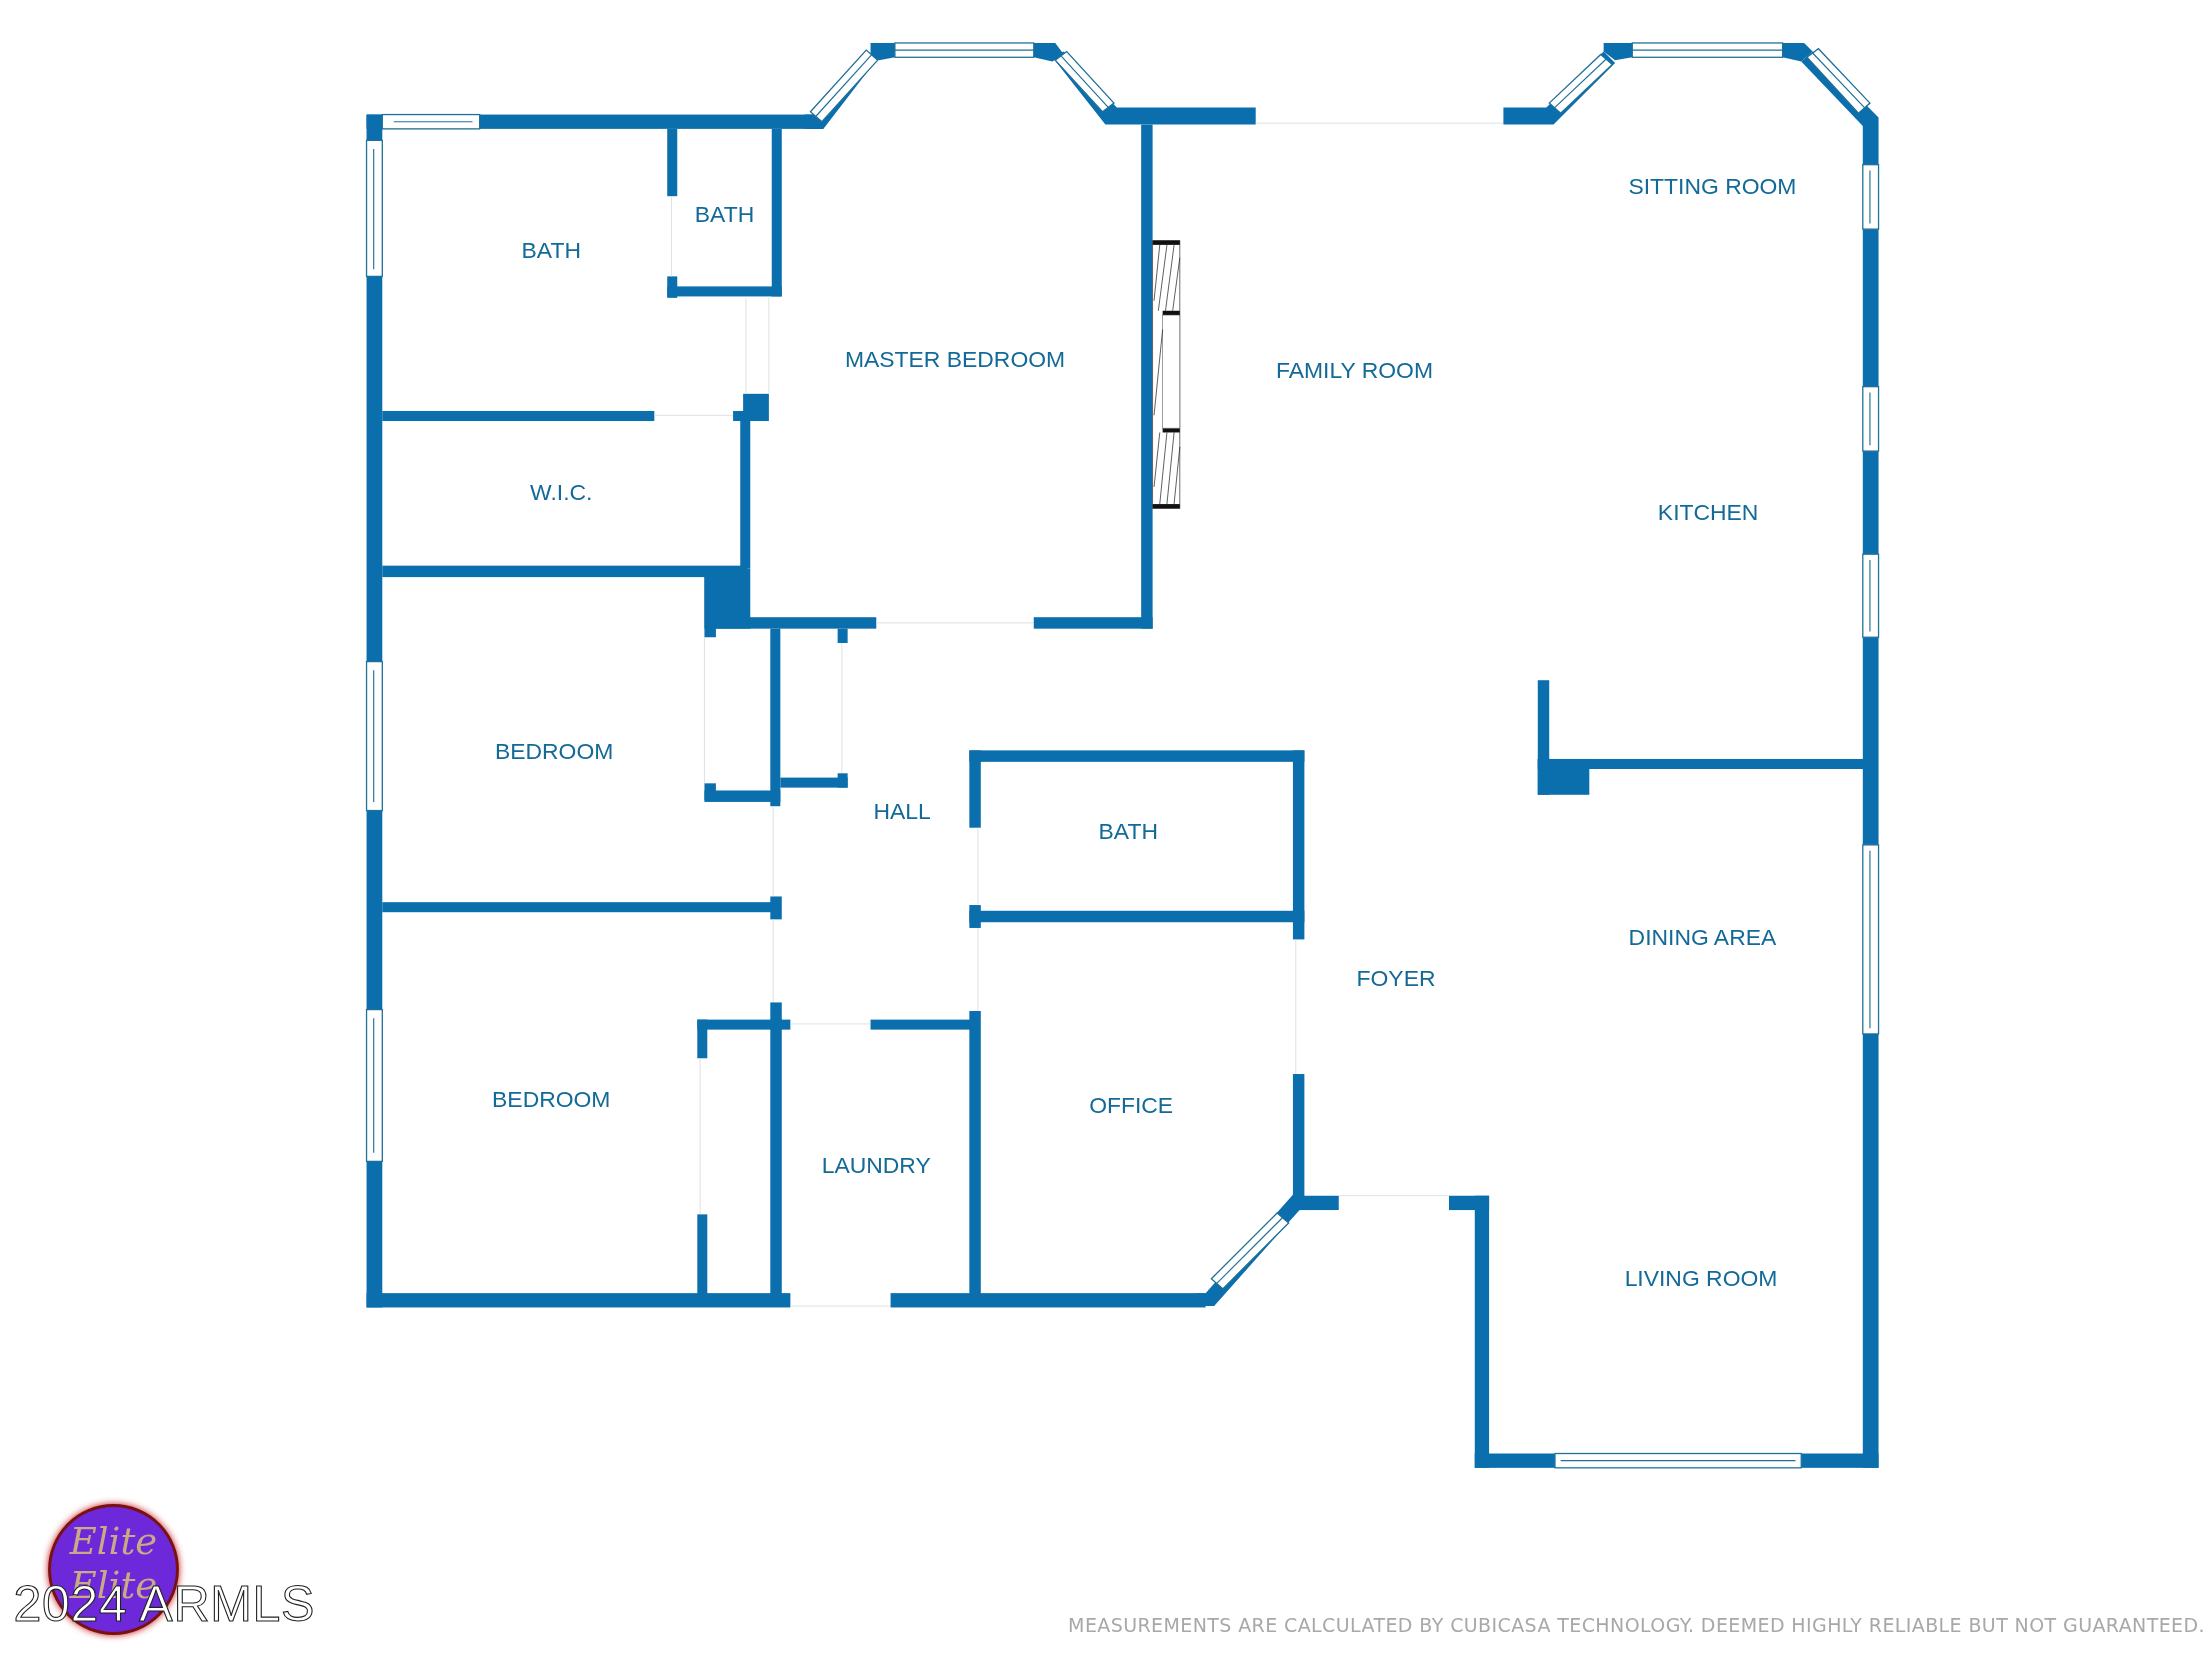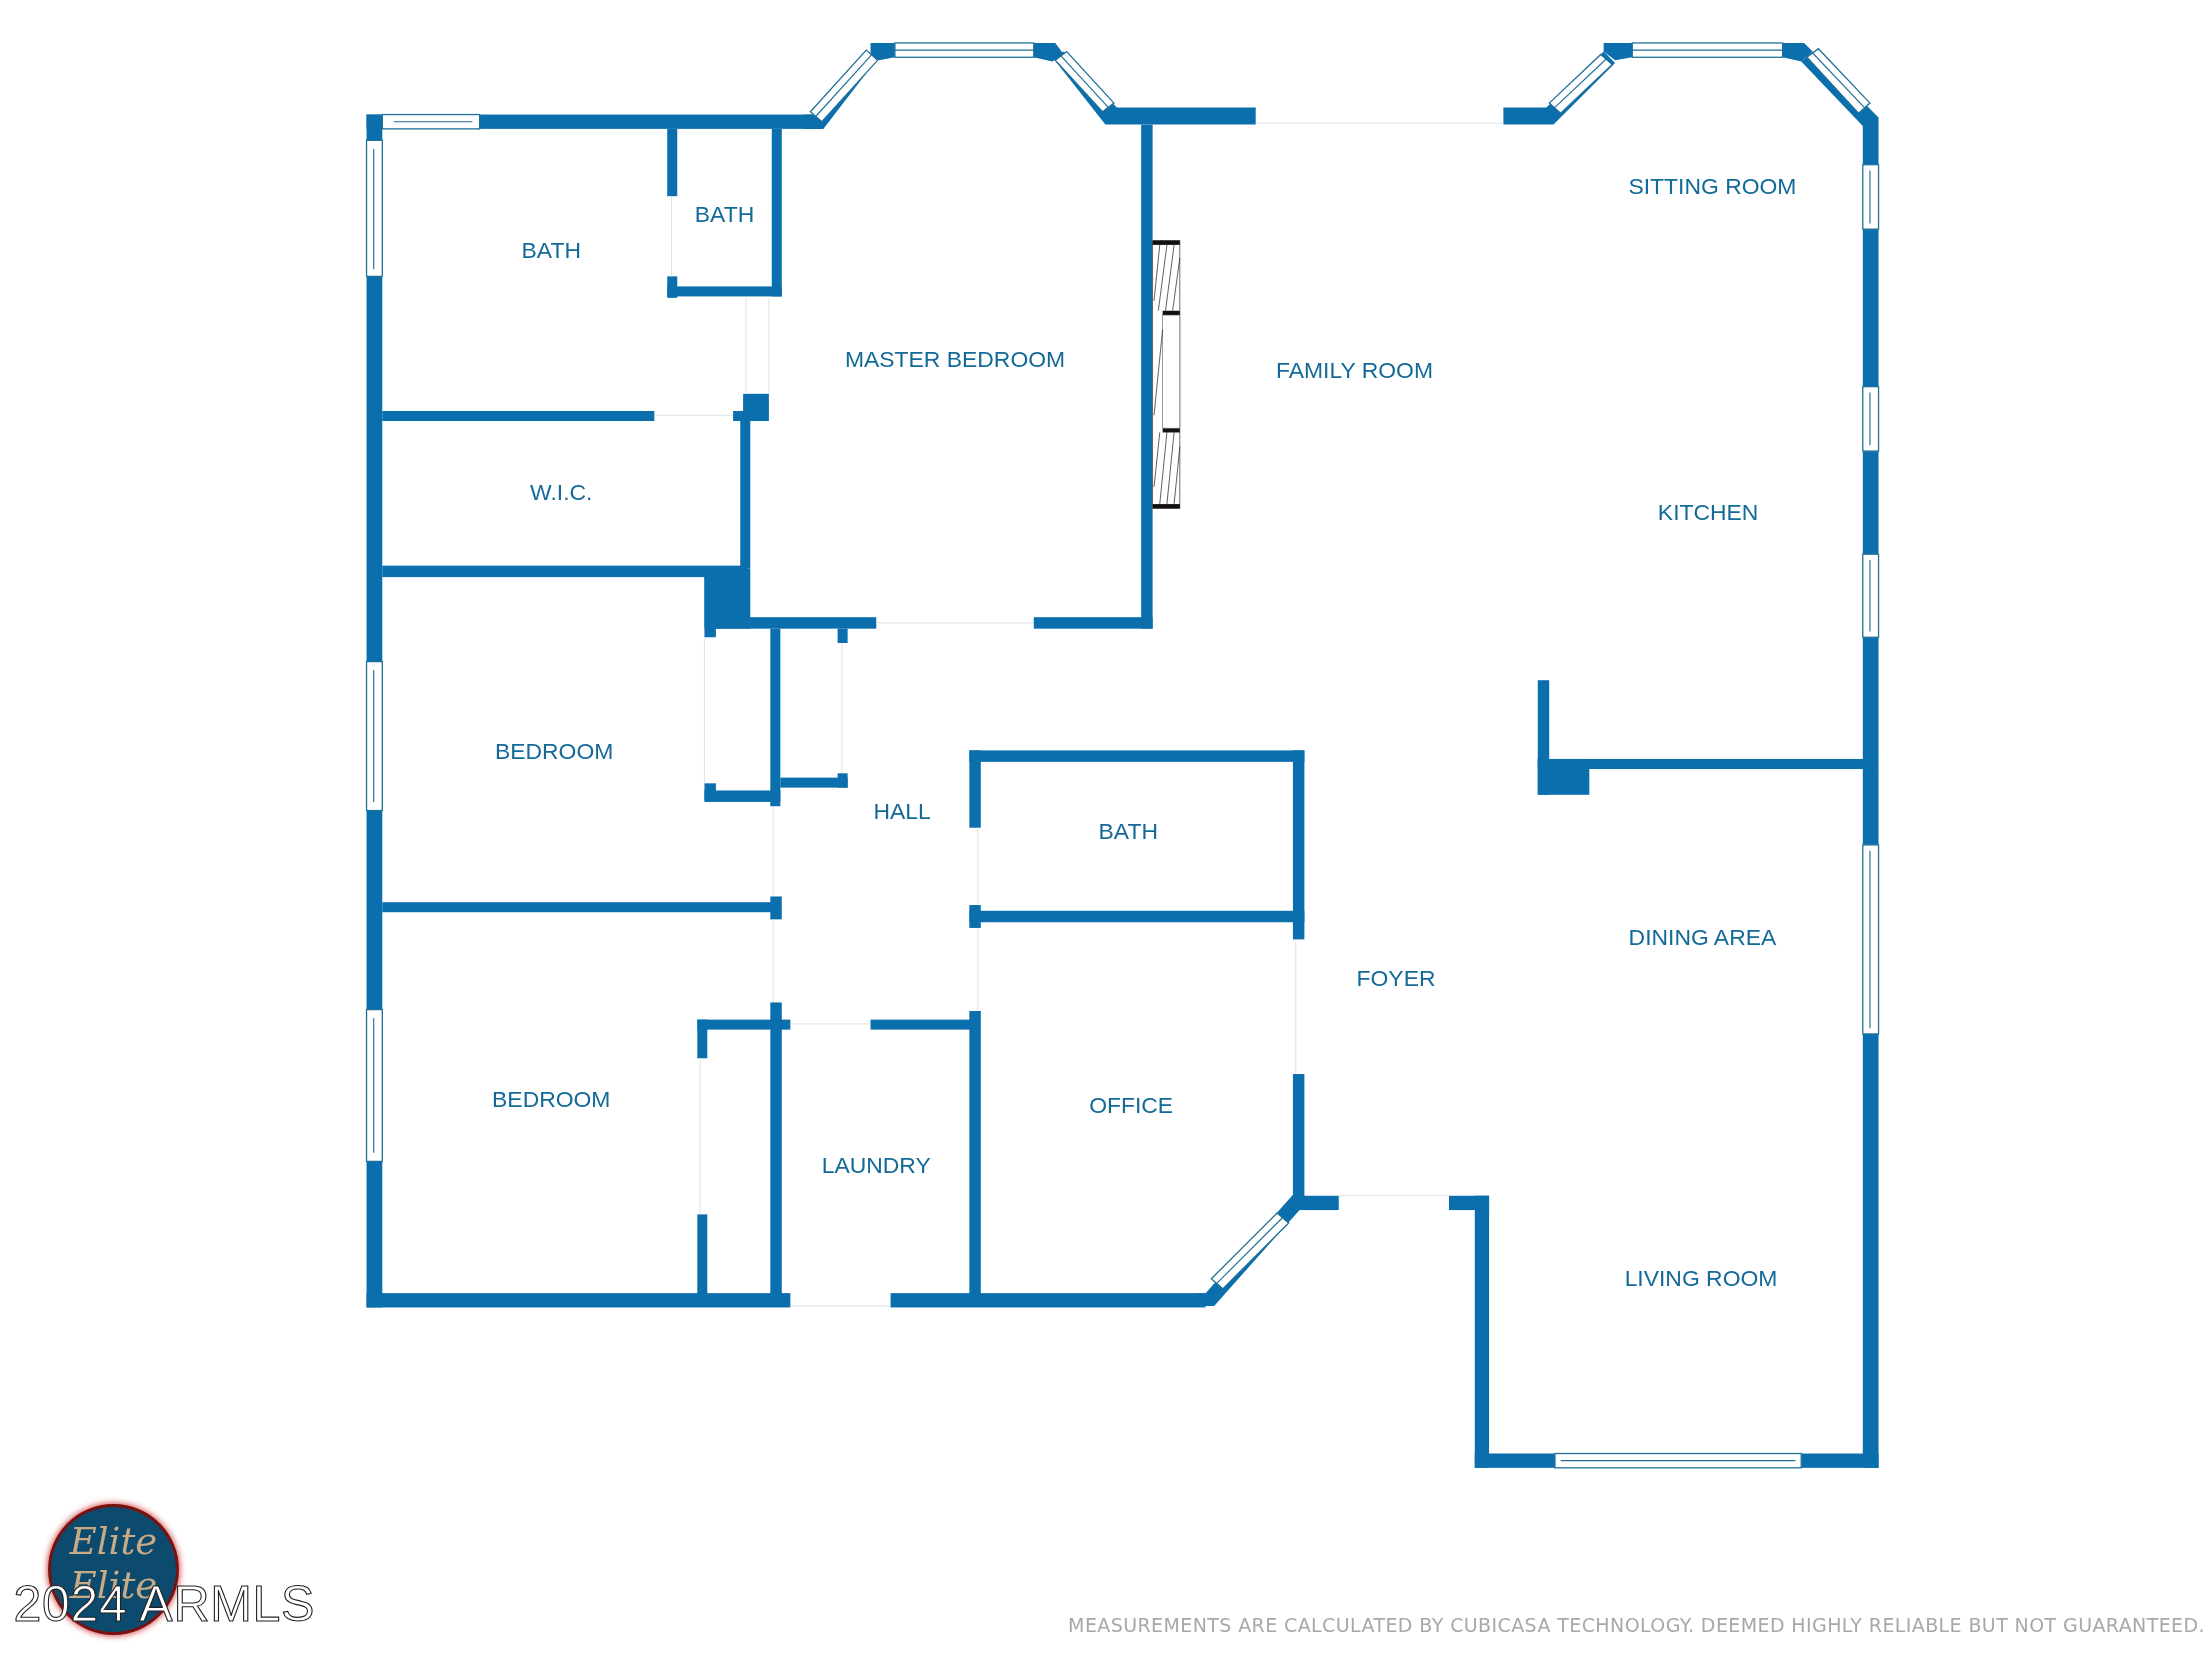--- a/index.html
+++ b/index.html
@@ -4,21 +4,21 @@
 <style>
   html, body { margin:0; padding:0; background:#ffffff; }
   body { width:2205px; height:1654px; position:relative; overflow:hidden; font-family:"Liberation Sans", sans-serif; }
   #plan { position:absolute; left:0; top:0; width:2205px; height:1654px; }
   .wall { fill:#0b6fae; }
   .win { fill:#ffffff; stroke:#1f6f97; stroke-width:0.9; }
   .winline { stroke:#1f6f97; stroke-width:0.8; fill:none; }
   .opening { stroke:#d6dde3; stroke-width:0.6; fill:none; }
   .room-label { fill:#136a98; font-family:"Liberation Sans", sans-serif; font-size:16px; text-anchor:middle; dominant-baseline:middle; }
   .disclaimer { position:absolute; left:0; width:2205px; top:1614px; text-align:right; font-family:"DejaVu Sans", sans-serif; font-size:19px; color:#a8a8a8; letter-spacing:0.4px; }
-  .logo { position:absolute; left:51px; top:1507px; width:125px; height:125px; border-radius:50%; background:#0c4a6e; box-shadow:0 0 0 2.9px #7a1010, 0 0 7.4px 2.9px #c01818; }
+  .logo { position:absolute; left:51px; top:1507px; width:125px; height:125px; border-radius:50%; background:#6d28d9; box-shadow:0 0 0 2.9px #7a1010, 0 0 7.4px 2.9px #c01818; }
   .logo-text { position:absolute; left:0; right:0; text-align:center; color:#c8ab86; font-family:"DejaVu Serif", serif; font-style:italic; }
   .logo-line1 { top:13.2px; font-size:37px; }
   .logo-line2 { top:57px; font-size:37px; }
   .watermark { position:absolute; left:1.5px; top:1575px; font-family:"Liberation Sans", sans-serif; font-size:50px; color:#ffffff; -webkit-text-stroke:1.1px #222; letter-spacing:0.7px;margin-left:12px; }
 </style>
 </head>
 <body>
 
 <svg id="plan" viewBox="0 0 1540 1155" preserveAspectRatio="none" xmlns="http://www.w3.org/2000/svg">
   <g>

